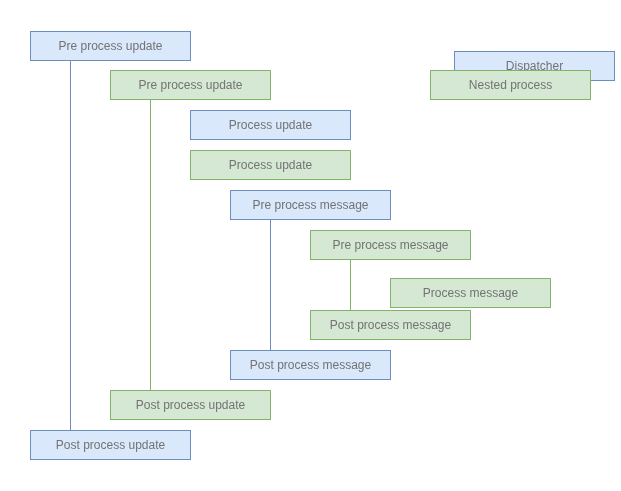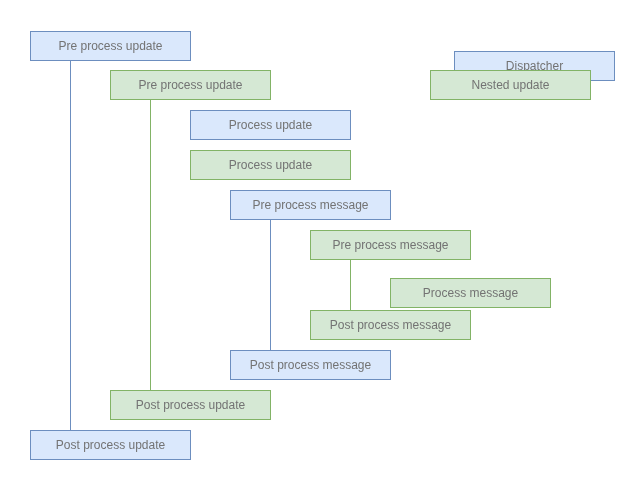--- a/index.html
+++ b/index.html
@@ -78,16 +78,16 @@
       <span>Post process update</span>
     </div>
   <div class="node blue" style="left:30px;  top:430px;">
       <span>Post process update</span>
     </div>
 
   <div class="node blue" style="left:454px; top:31px;margin-top:20px;">
       <span>Dispatcher</span>
     </div>
   <div class="node green" style="left:430px; top:70px;">
-      <span>Nested update</span>
+      <span>Nested process</span>
     </div>
 
 </div>
 
 </body></html>

